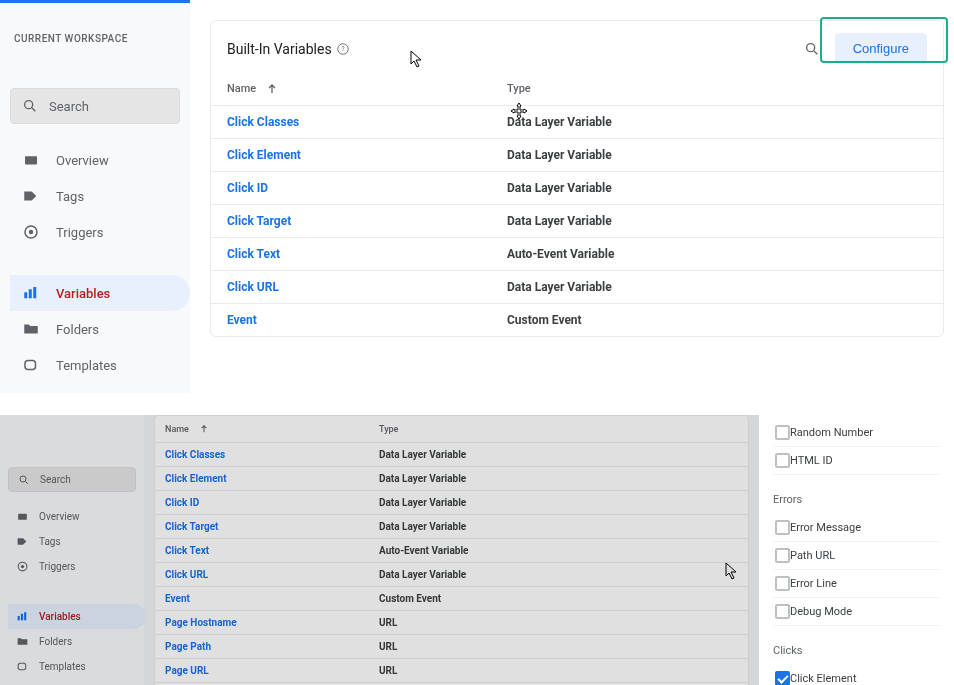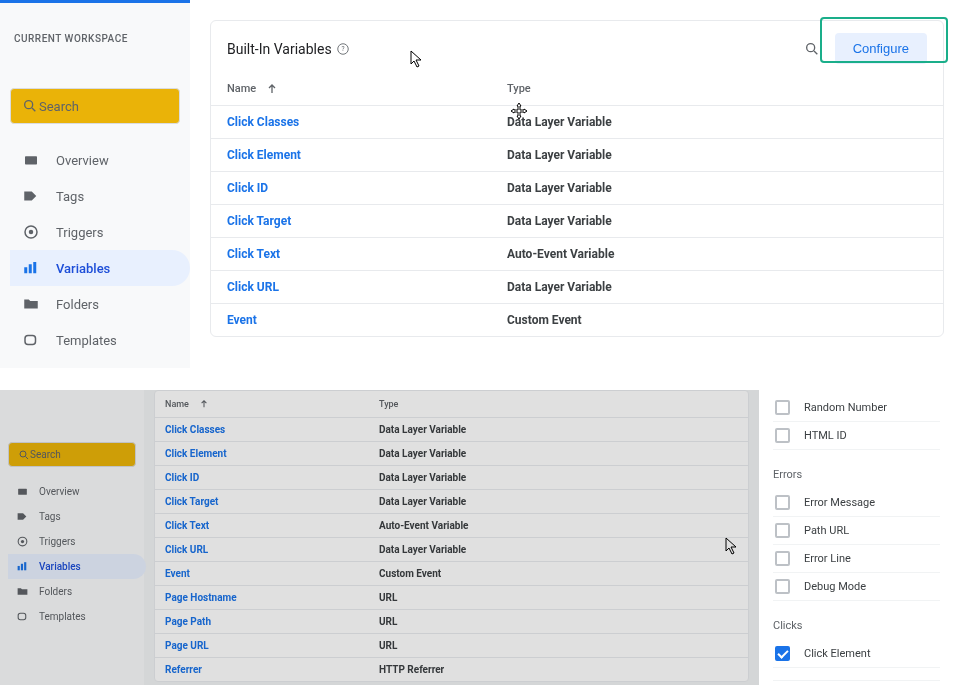--- a/index.html
+++ b/index.html
@@ -5,24 +5,24 @@
   * { box-sizing: border-box; margin: 0; padding: 0; }
   body { font-family: Roboto, Arial, sans-serif; font-size: 13px; color: #3c4043; background: #fff; width: 954px; }
   
   
   .top-panel { display: flex; background: #fff; }
   .top-sidebar { width: 190px; background: #f8f9fa; padding: 0 10px 10px 10px; border-top: 3px solid #1a73e8; }
   .top-sidebar .tab-strip { height: 8px; }
   .ws-label { font-size: 10px; letter-spacing: 0.5px; color: #5f6368; margin: 22px 0 6px 4px; font-weight: 500; }
   .ws-select { background: #fff; border: 1px solid #dadce0; border-radius: 4px; padding: 10px 10px; display: flex; align-items: center; justify-content: space-between; font-size: 13px; font-weight: 500; margin-bottom: 10px; }
   .ws-select svg { width: 8px; height: 12px; }
-  .search-box { background: #eab308; border: 1px solid #dadce0; border-radius: 4px; padding: 8px 10px; display: flex; align-items: center; color: #5f6368; margin-bottom: 18px; margin-top: 44px; }
+  .search-box { background: #e5e5e5; border: 1px solid #dadce0; border-radius: 4px; padding: 8px 10px; display: flex; align-items: center; gap: 10px; color: #5f6368; margin-bottom: 18px; margin-top: 44px; }
   .nav-list { list-style: none; }
   .nav-item { display: flex; align-items: center; gap: 16px; padding: 9px 12px; color: #5f6368; border-radius: 0 20px 20px 0; margin-right: -10px; cursor: pointer; font-size: 13px; }
-  .nav-item.active { background: #e8f0fe; color: #1d4ed8; font-weight: 500; }
+  .nav-item.active { background: #e8f0fe; color: #b91c1c; font-weight: 500; margin-top: 25px; }
   .nav-icon { width: 18px; height: 18px; display: inline-flex; align-items: center; justify-content: center; }
   
   .top-main { flex: 1; padding: 20px 10px 0 20px; position: relative; }
   .card { background: #fff; border: 1px solid #e8eaed; border-radius: 6px; overflow: hidden; }
   .card-head { display: flex; align-items: center; justify-content: space-between; padding: 12px 16px 8px 16px; }
   .card-title { font-size: 14px; font-weight: 400; color: #202124; display: flex; align-items: center; gap: 2px; }
   .card-actions { display: flex; align-items: center; gap: 14px; }
   .configure-btn { background: #e8f0fe; color: #1a73e8; border: none; padding: 8px 18px; border-radius: 4px; font-size: 13px; font-weight: 500; cursor: pointer; }
   .highlight-box { position: absolute; border: 2px solid #1aae8a; border-radius: 4px; pointer-events: none; }
   
@@ -44,21 +44,21 @@
   .bottom-sidebar .nav-icon { width: 13px; height: 13px; }
   
   .bottom-main { flex: 1; padding: 0 10px; }
   .bottom-main .tbl-header { padding: 8px 10px; font-size: 9px; }
   .bottom-main .tbl-row { padding: 6px 10px; font-size: 10px; }
   .bottom-main .col-name { flex: 0 0 214px; }
   .card2 { background: #fff; border: 1px solid #e8eaed; border-radius: 4px; overflow: hidden; }
   
   .config-panel { width: 195px; background: #fff; padding: 4px 14px 10px 14px; overflow: hidden; font-size: 11px; }
   .cfg-group-title { font-size: 11px; color: #5f6368; margin: 18px 0 8px 0; }
-  .cfg-item { display: flex; align-items: center; gap: 14px; padding: 6px 2px; border-bottom: 1px solid #f1f3f4; }
+  .cfg-item { display: flex; align-items: center; padding: 6px 2px; border-bottom: 1px solid #f1f3f4; }
   .cb { width: 15px; height: 15px; border: 2px solid #bdc1c6; border-radius: 2px; display: inline-flex; align-items: center; justify-content: center; }
   .cb.checked { background: #1a73e8; border-color: #1a73e8; }
   .cb.checked::after { content: ""; width: 4px; height: 8px; border: solid #fff; border-width: 0 2px 2px 0; transform: rotate(45deg); margin-top: -2px; }
   
   svg { display: block; }
 </style>
 </head>
 <body>
 
 <div class="top-panel">

